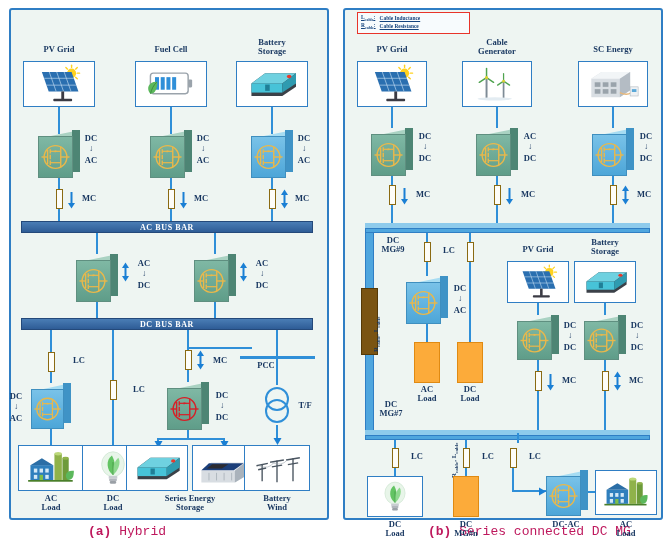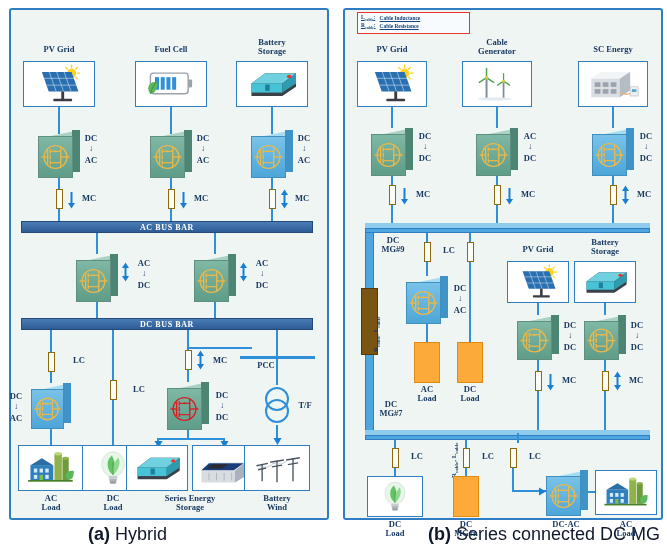--- a/index.html
+++ b/index.html
@@ -1,20 +1,20 @@
 <!DOCTYPE html>
 <html><head>
 <meta charset="utf-8">
 <style>
   html,body{margin:0;padding:0;background:#ffffff;}
   body{width:667px;height:550px;font-family:"Liberation Serif",serif;overflow:hidden;}
   #root{position:relative;width:667px;height:550px;}
 
   .panel{position:absolute;background:#eef5f2;border:2px solid #2f7ec4;border-radius:3px;}
-  .caption{position:absolute;font-family:Liberation Sans, sans-serif;font-size:18px;color:#0f172a;white-space:nowrap;}
+  .caption{position:absolute;font-family:Liberation Mono, monospace;font-size:13px;color:#be185d;white-space:nowrap;}
   .caption b{font-weight:bold;}
 
   
   .wire{position:absolute;background:#2f8fd8;}
   .wv{width:2px;}
   .wh{height:2px;}
 
   
   .srcbox{position:absolute;background:#ffffff;border:1.5px solid #2f7ec4;box-sizing:border-box;}
   .lbl{position:absolute;color:#16355f;font-weight:bold;font-size:8.5px;line-height:1.08;text-align:center;white-space:nowrap;font-family:"Liberation Serif",serif;}

